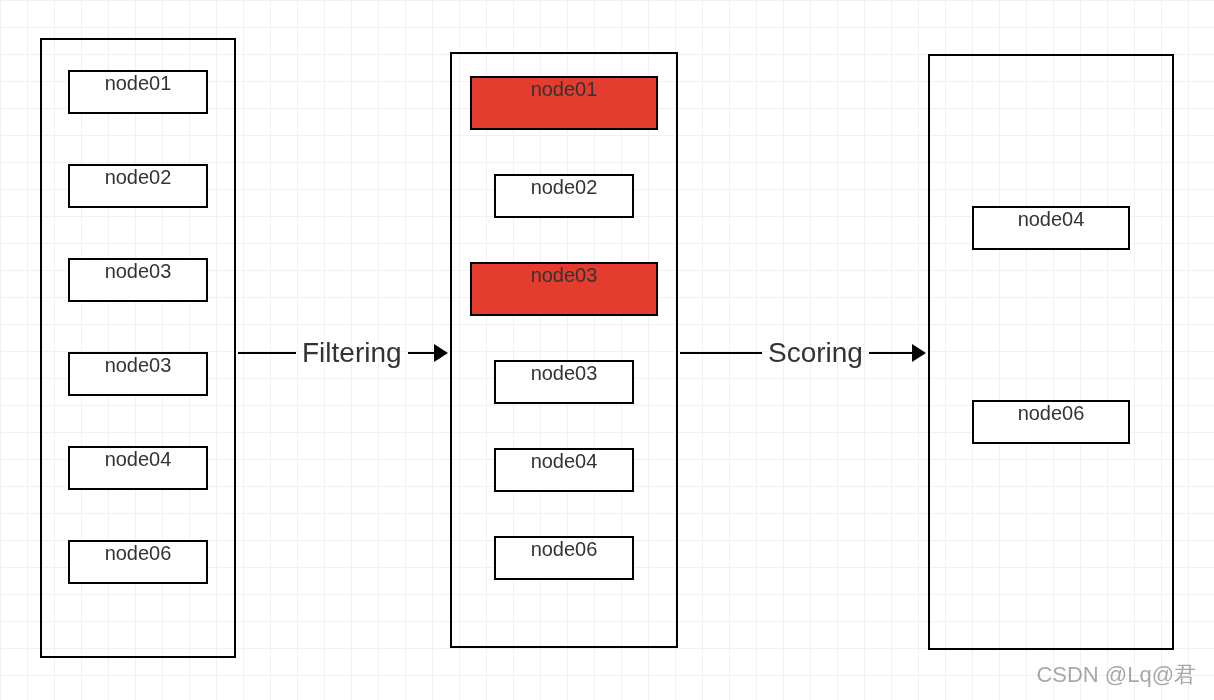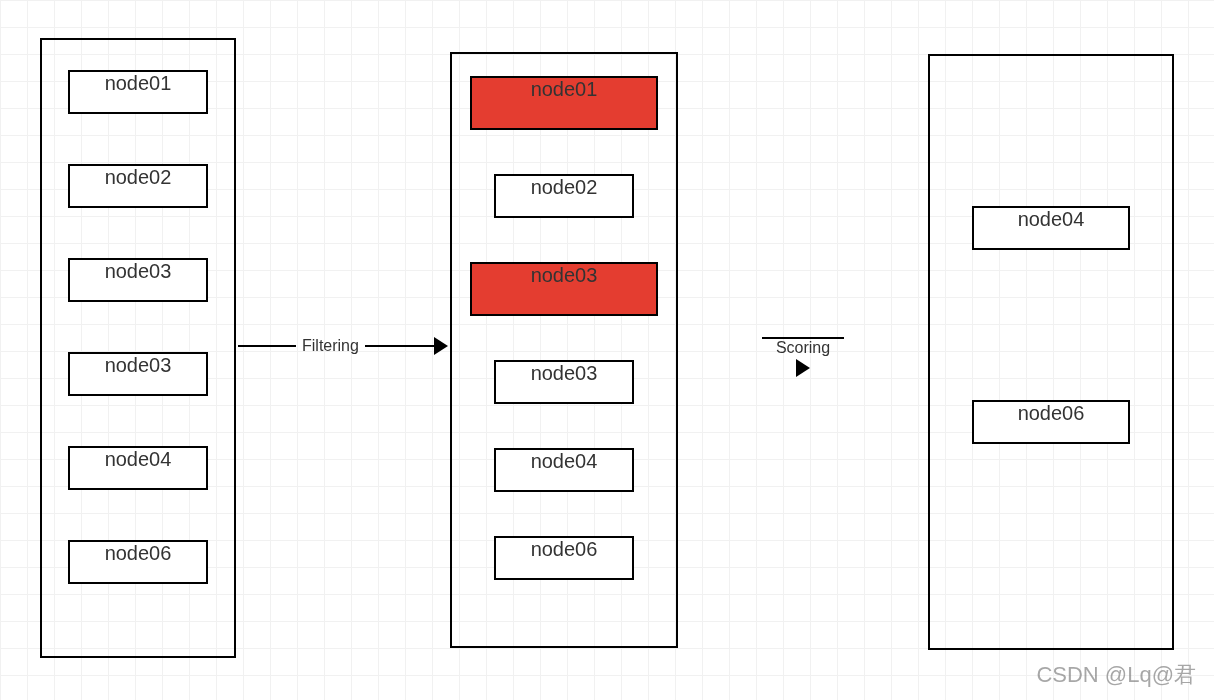--- a/index.html
+++ b/index.html
@@ -39,21 +39,21 @@
   .node.highlight {
     background: #e43d30;
   }
   .gap14 > .node + .node { margin-top: 50px; }
   .gap12 > .node + .node { margin-top: 44px; }
 
   .connector {
     position: absolute;
     display: flex;
     align-items: center;
-    font-size: 16px;
+    font-size: 28px;
     color: #333;
   }
   .connector .line {
     height: 0;
     border-top: 2px solid #000;
   }
   .connector .arrowhead {
     width: 0; height: 0;
     border-top: 9px solid transparent;
     border-bottom: 9px solid transparent;
@@ -117,21 +117,21 @@
       <span>node03</span>
     </div>
   <div class="node">
       <span>node04</span>
     </div>
   <div class="node">
       <span>node06</span>
     </div>
 </div>
 
-<div class="connector" style="left:680px; top:337px; width:246px;flex-direction:column;">
+<div class="connector" style="left:680px; top:337px; width:246px;">
   <div class="line" style="width:82px;"></div>
   <span class="label">Scoring</span>
   <div class="line" style="flex:1;"></div>
   <div class="arrowhead"></div>
 </div>
 
 <div class="stage" style="left:928px; top:54px; width:246px; height:596px; padding-top:150px;">
   <div class="node" style="width:158px;">
       <span>node04</span>
     </div>

